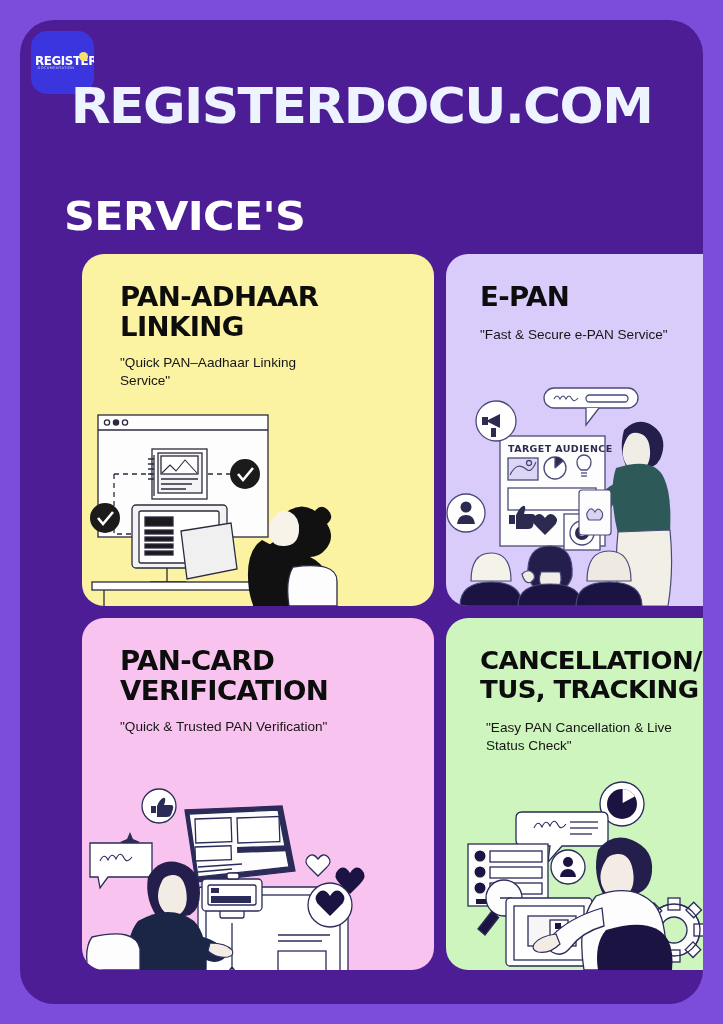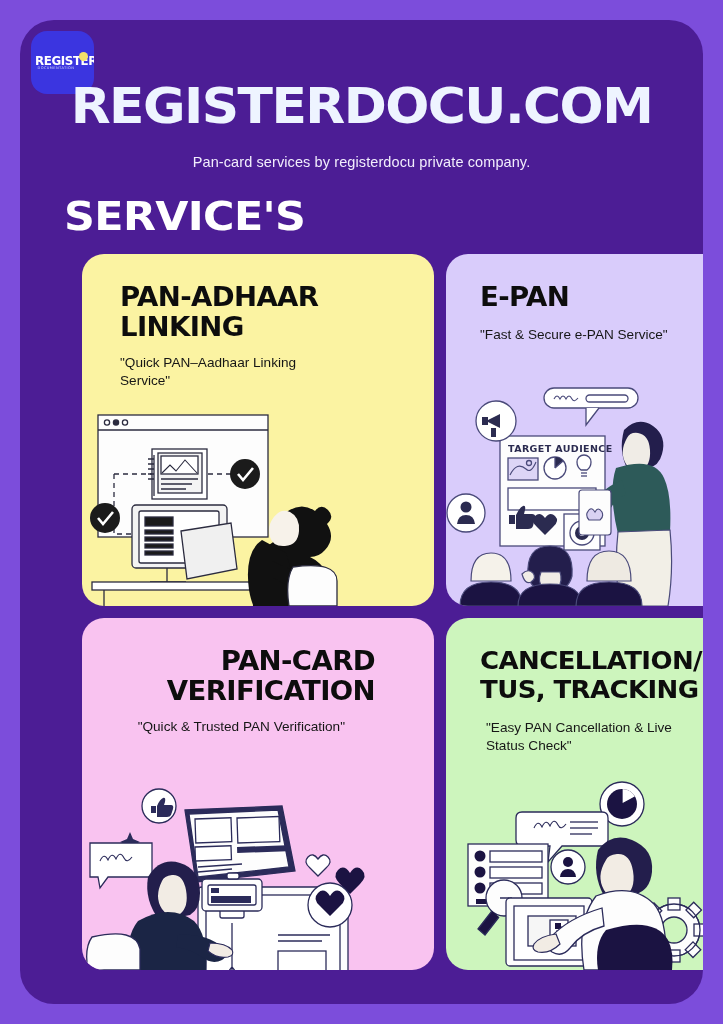--- a/index.html
+++ b/index.html
@@ -69,21 +69,21 @@
     display:grid;grid-template-columns:1fr 1fr;grid-template-rows:1fr 1fr;
     gap:12px 12px;
     margin-left:28px;
   }
   .card{
     position:relative;border-radius:22px;overflow:hidden;
     box-sizing:border-box;padding:28px 0 0 0;
   }
   .c1{background:#fbf3a2;}
   .c2{background:#d9ccfb;}
-  .c3{background:#f9c3f0;text-align:right;}
+  .c3{background:#f9c3f0;}
   .c4{background:#cdf5bd;}
   .card-title{
     margin:0 0 0 38px;color:#0d0d0d;
     font-family:"DejaVu Sans", sans-serif;
     font-weight:bold;font-size:27px;line-height:30px;
     letter-spacing:-0.6px;transform:scaleX(1.02);transform-origin:left top;
     max-width:250px;
   }
   .c2 .card-title{margin-left:34px;}
   .c4 .card-title{margin-left:34px;font-size:25.5px;line-height:29px;}
@@ -106,21 +106,20 @@
 
       <div class="logo">
         <div class="logo-inner">
           <span class="logo-word">REGISTER</span>
           <span class="logo-sub">DOCUMENTATION</span>
           <span class="logo-dot"></span>
         </div>
       </div>
 
       <div class="brand-title">REGISTERDOCU.COM</div>
-      <div class="brand-sub">Pan-card services by registerdocu private company.</div>
     </div>
 
     <div class="services-head">SERVICE'S</div>
 
     <div class="grid">
 
       <div class="card c1">
         <div class="card-title">PAN-ADHAAR LINKING</div>
         <div class="card-sub">"Quick PAN–Aadhaar Linking Service"</div>
         <div class="art">

